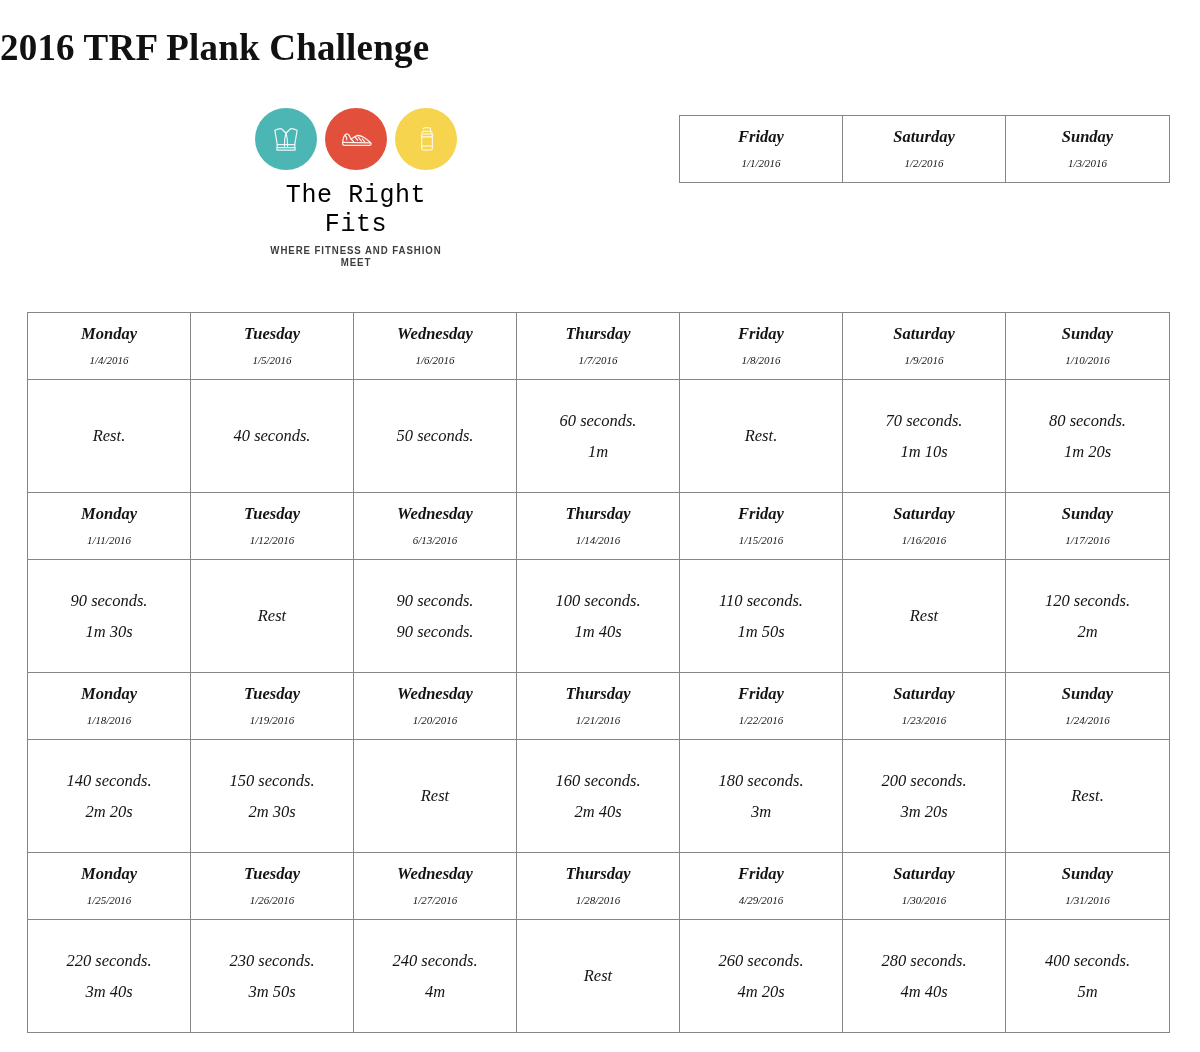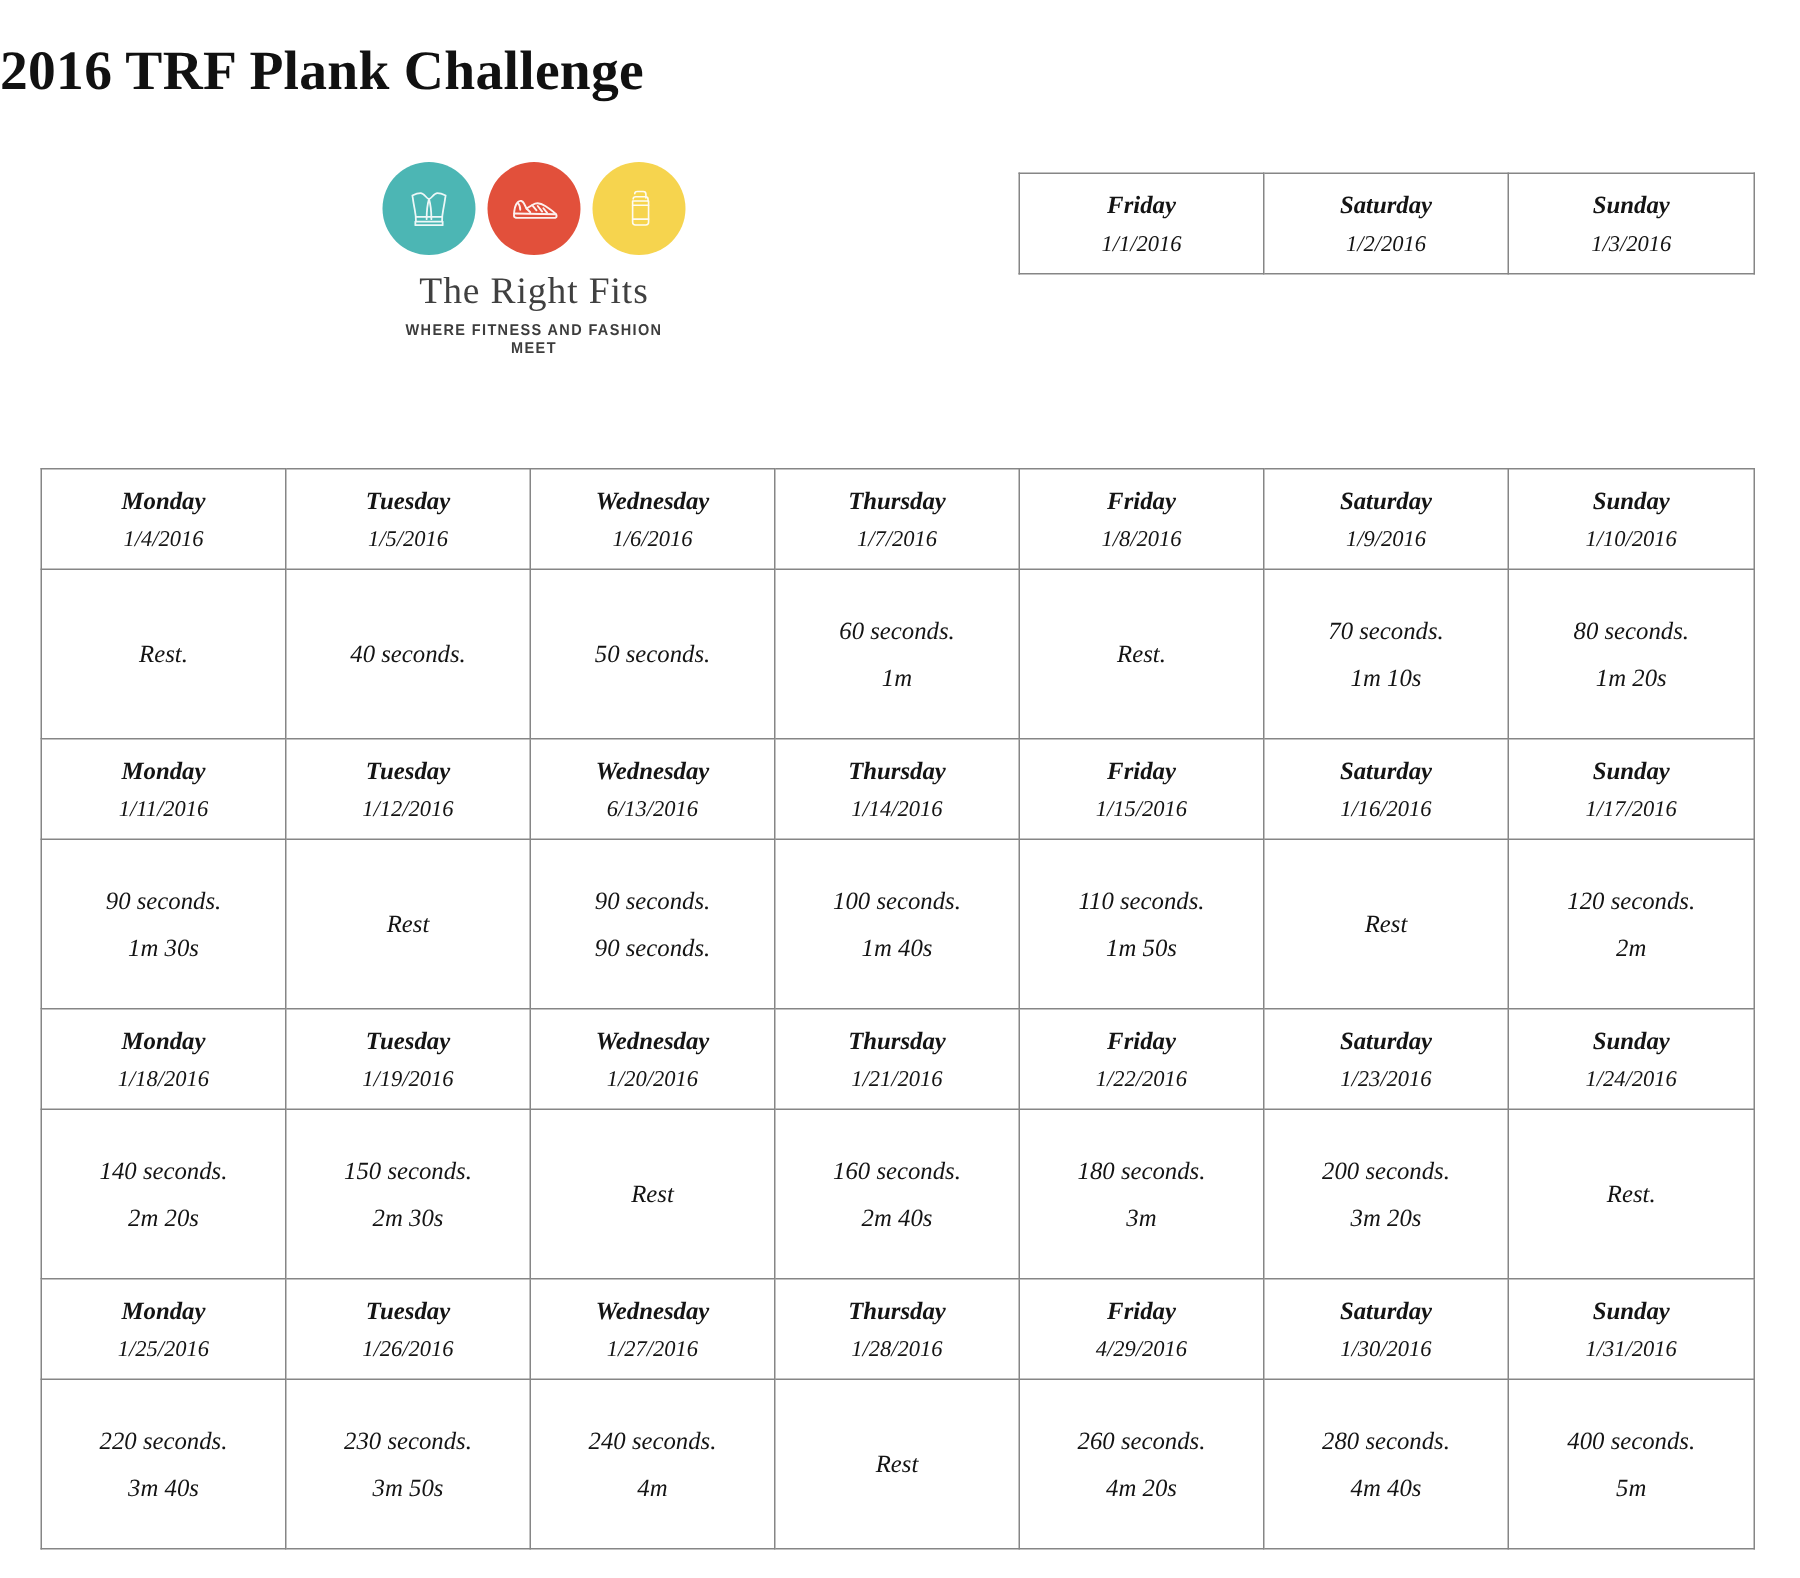--- a/index.html
+++ b/index.html
@@ -45,23 +45,23 @@
     width: 62px;
     height: 62px;
     border-radius: 50%;
     display: flex;
     align-items: center;
     justify-content: center;
   }
   .logo-circle svg { display: block; }
   #logo-wordmark {
     margin-top: 11px;
-    font-family: Liberation Serif, serif;
+    font-family: Liberation Mono, monospace;
     font-size: 25px;
-    color: #404040;
+    color: #000000;
     letter-spacing: 0.6px;
   }
   #logo-tagline {
     margin-top: 5px;
     font-family: "Liberation Sans", "DejaVu Sans", sans-serif;
     font-size: 10.5px;
     font-weight: bold;
     letter-spacing: 1.0px;
     color: #3d3d3d;
     transform: scaleX(0.92);
@@ -85,21 +85,21 @@
   .day-cell {
     height: 66px;
     line-height: 1.52;
   }
   .day-name {
     font-weight: bold;
     font-size: 16.5px;
   }
   .day-date {
     font-weight: normal;
-    font-size: 15px;
+    font-size: 11px;
   }
   .dur-cell {
     height: 112px;
     line-height: 1.9;
   }
   .dur-line1 { display: block; }
   .dur-line2 { display: block; }
 
   #table-top {
     left: 679px;

